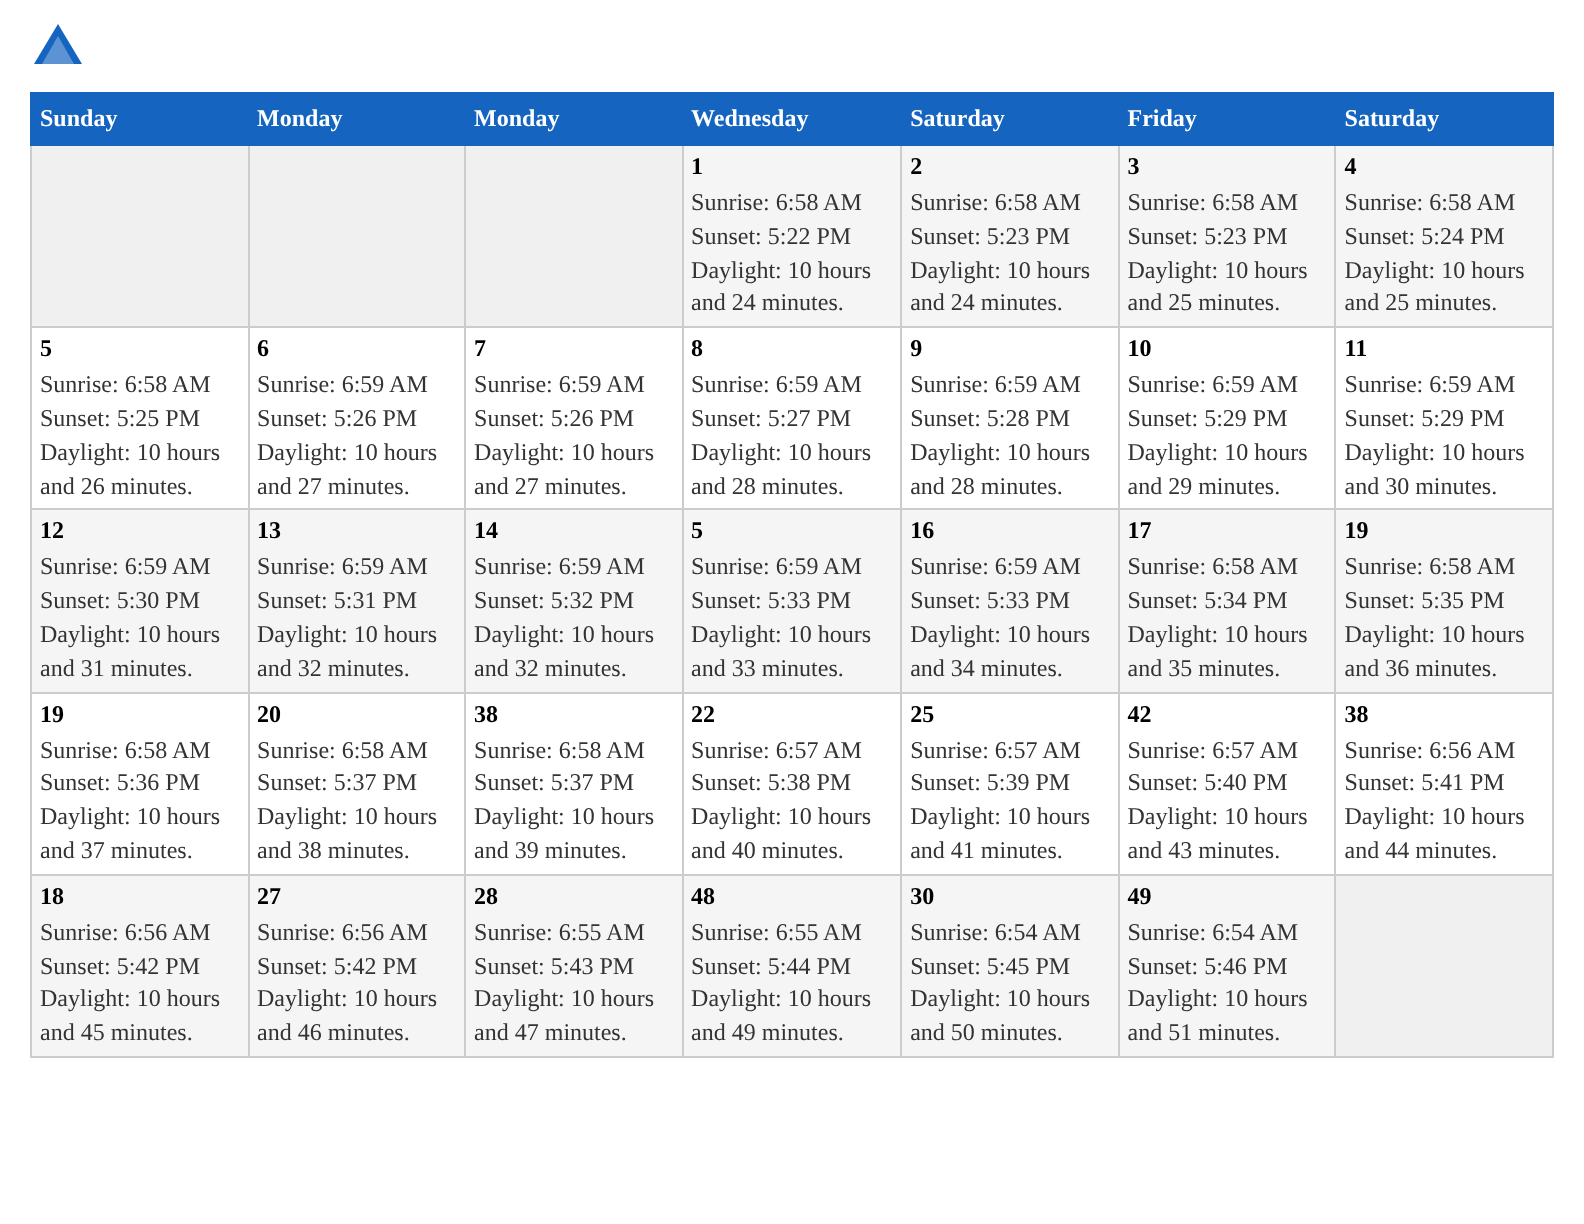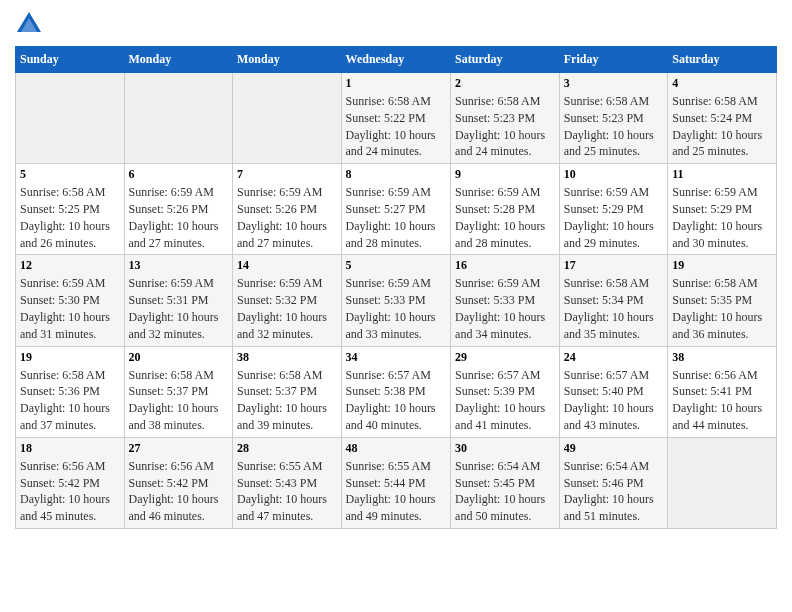--- a/index.html
+++ b/index.html
@@ -280,35 +280,35 @@
 and 38 minutes.</div>
           </td>
           <td>
             <span class="day-number">38</span>
             <div class="day-info" style="white-space: pre-line;">Sunrise: 6:58 AM
 Sunset: 5:37 PM
 Daylight: 10 hours
 and 39 minutes.</div>
           </td>
           <td>
-            <span class="day-number">34</span>
+            <span class="day-number">22</span>
             <div class="day-info" style="white-space: pre-line;">Sunrise: 6:57 AM
 Sunset: 5:38 PM
 Daylight: 10 hours
 and 40 minutes.</div>
           </td>
           <td>
-            <span class="day-number">29</span>
+            <span class="day-number">25</span>
             <div class="day-info" style="white-space: pre-line;">Sunrise: 6:57 AM
 Sunset: 5:39 PM
 Daylight: 10 hours
 and 41 minutes.</div>
           </td>
           <td>
-            <span class="day-number">24</span>
+            <span class="day-number">42</span>
             <div class="day-info" style="white-space: pre-line;">Sunrise: 6:57 AM
 Sunset: 5:40 PM
 Daylight: 10 hours
 and 43 minutes.</div>
           </td>
           <td>
             <span class="day-number">38</span>
             <div class="day-info" style="white-space: pre-line;">Sunrise: 6:56 AM
 Sunset: 5:41 PM
 Daylight: 10 hours

